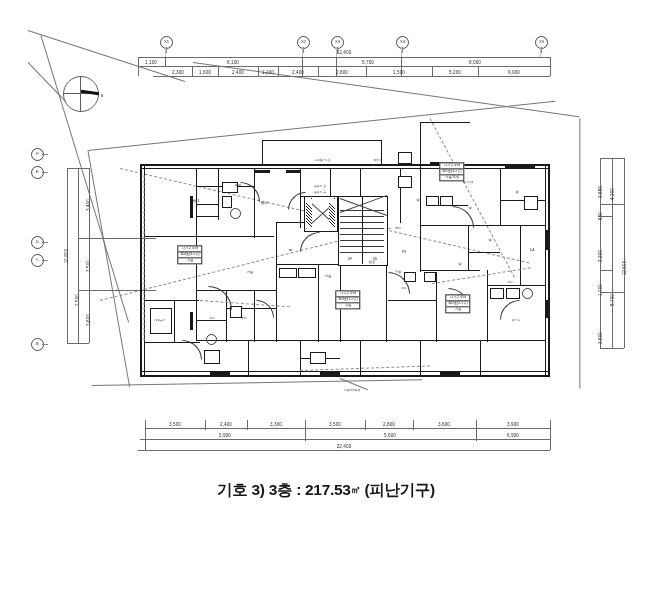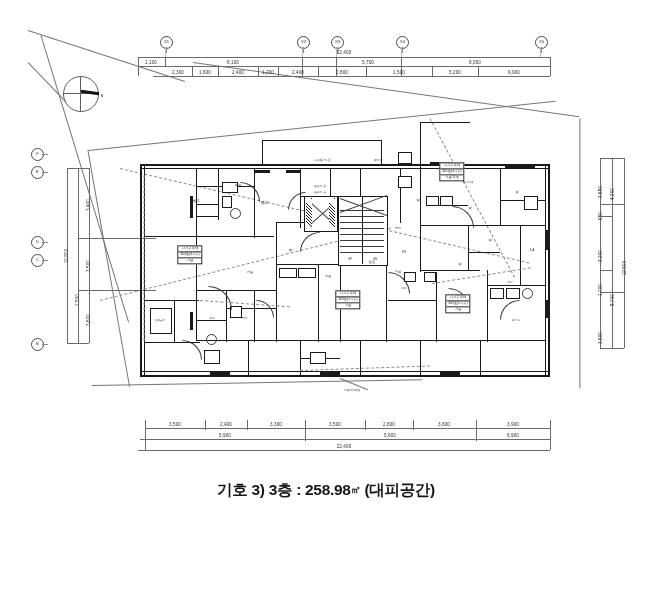--- a/index.html
+++ b/index.html
@@ -414,17 +414,17 @@
   <div class="rl xs" style="left:352px;top:390px;font-size:2.8px;">소방관진입창</div>
   <div class="rl xs" style="left:468px;top:182px;font-size:2.8px;">피난기구</div>
   <div class="site" style="left:340px;top:378px;width:30px;transform:rotate(22deg);"></div>
   <div class="sitedash" style="left:300px;top:370px;width:130px;transform:rotate(-2deg);"></div>
   <div class="sitedash" style="left:432px;top:283px;width:100px;transform:rotate(-9deg);"></div>
   <div class="sitedash" style="left:200px;top:300px;width:90px;transform:rotate(4deg);"></div>
 
   <div class="sitedash" style="left:144px;top:175px;width:165px;transform:rotate(90deg);"></div>
 
   <div id="caption">
-    <span>기호 3) 3층 : 258.98</span><span class="unit">㎡</span>
-    <span>(대피공간)</span>
+    <span>기호 3) 3층 : 217.53</span><span class="unit">㎡</span>
+    <span>(피난기구)</span>
   </div>
 
 </div>
 
 </body></html>

